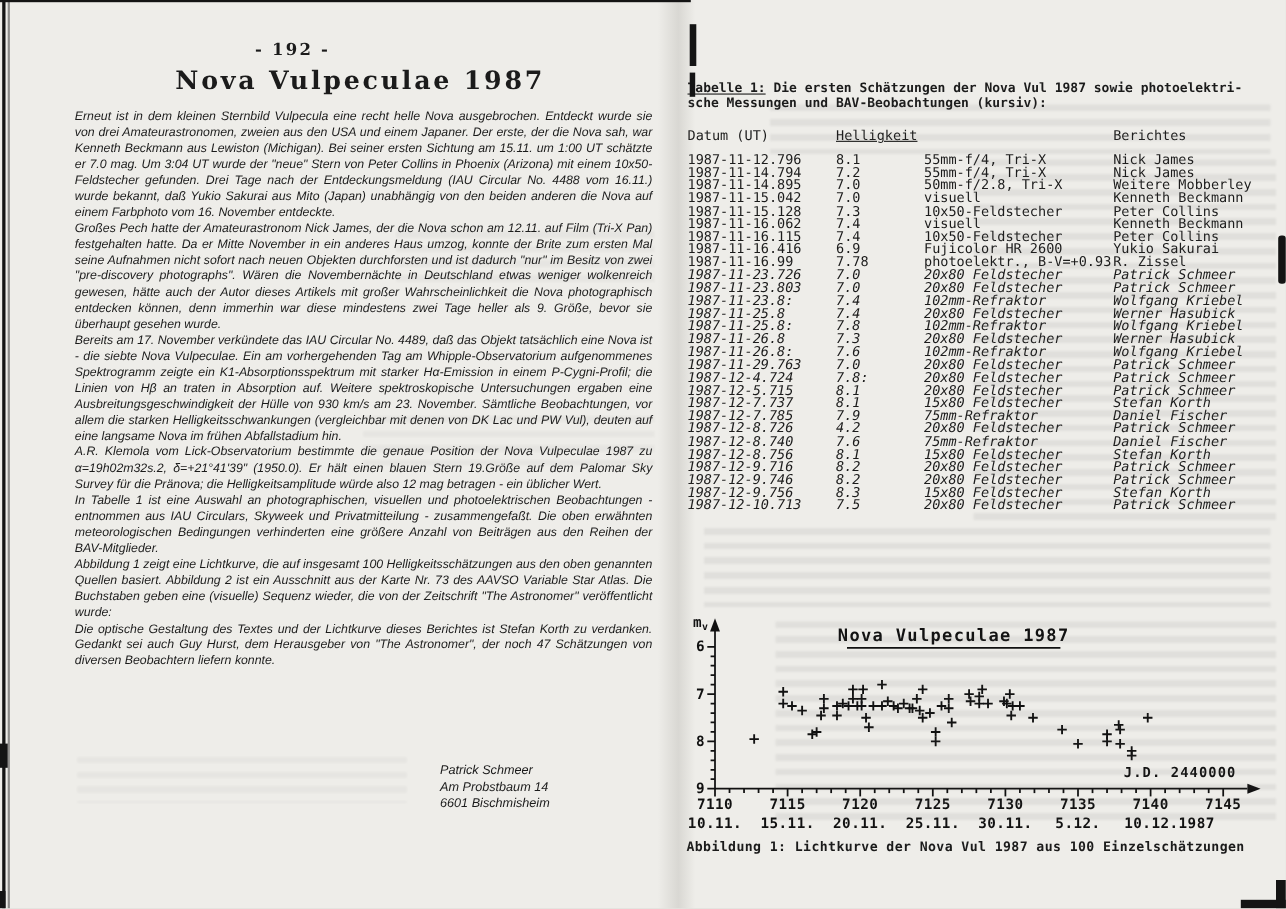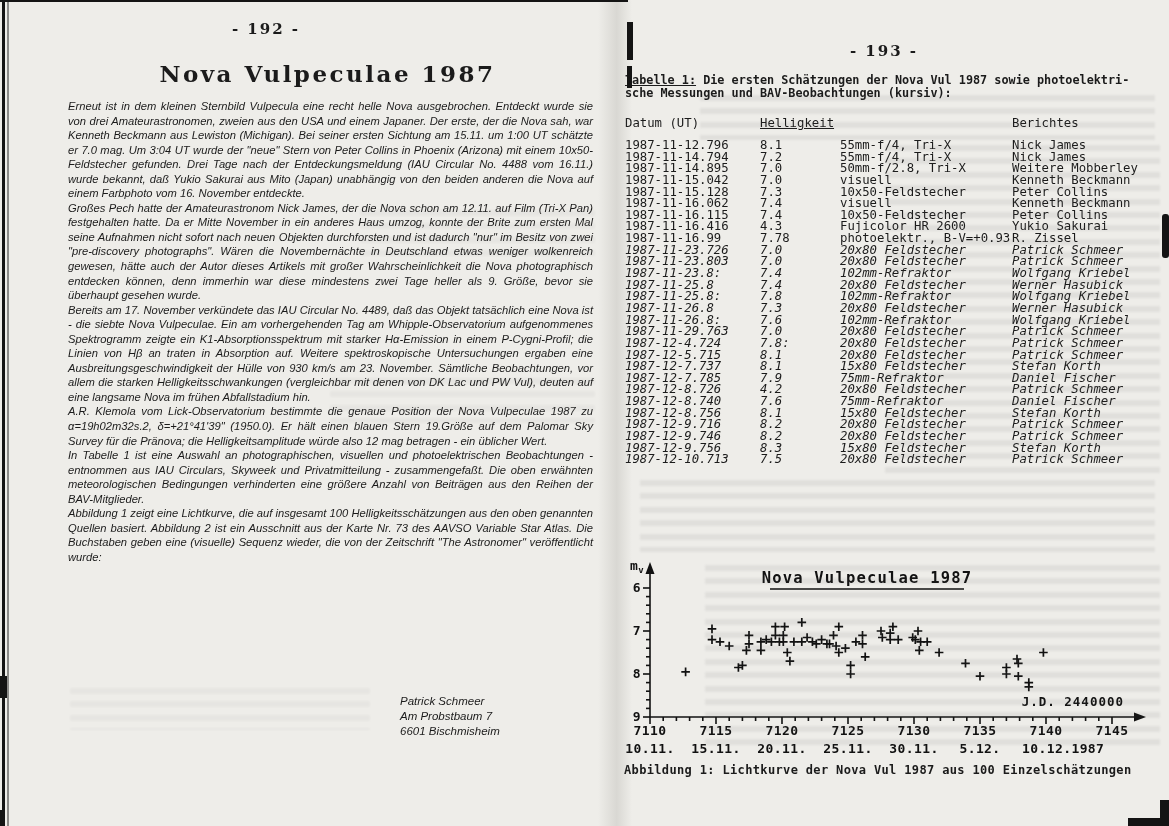--- a/index.html
+++ b/index.html
@@ -5,21 +5,21 @@
   html,body{margin:0;padding:0;background:#dededa;}
   #canvas{position:relative;width:1169px;height:826px;background:#eeede9;overflow:hidden;
           font-family:"Liberation Sans",sans-serif;color:#1b1b1b;}
   .page{position:absolute;top:0;height:826px;}
   #left-page{left:60px;width:545px;}
   #right-page{left:622px;width:547px;}
 
   
   .pagenum{position:absolute;font-family:"DejaVu Serif",serif;font-weight:bold;
            font-size:15px;letter-spacing:2px;text-align:center;}
-  #left-page .pagenum{top:20px;left:0;width:412px;}
+  #left-page .pagenum{top:36px;left:0;width:412px;}
   #right-page .pagenum{top:42px;left:0;width:524px;}
   .article-title{position:absolute;top:60px;left:0;width:535px;text-align:center;
       font-family:"DejaVu Serif",serif;font-weight:bold;font-size:23px;letter-spacing:2.5px;}
   .article-body{position:absolute;top:99px;left:8px;width:525px;
       font-size:11.2px;line-height:14.55px;text-align:justify;}
   .article-body p{margin:0;font-style:italic;}
   .signature{position:absolute;left:340px;top:694px;font-style:italic;
       font-size:11.5px;line-height:15px;}
 
   
@@ -62,30 +62,30 @@
   <div class="page" id="left-page">
     <div class="pagenum">- 192 -</div>
     <div class="article-title">Nova Vulpeculae 1987</div>
     <div class="article-body">
         <p>Erneut ist in dem kleinen Sternbild Vulpecula eine recht helle Nova ausgebrochen. Entdeckt wurde sie von drei Amateurastronomen, zweien aus den USA und einem Japaner. Der erste, der die Nova sah, war Kenneth Beckmann aus Lewiston (Michigan). Bei seiner ersten Sichtung am 15.11. um 1:00 UT schätzte er 7.0 mag. Um 3:04 UT wurde der "neue" Stern von Peter Collins in Phoenix (Arizona) mit einem 10x50-Feldstecher gefunden. Drei Tage nach der Entdeckungsmeldung (IAU Circular No. 4488 vom 16.11.) wurde bekannt, daß Yukio Sakurai aus Mito (Japan) unabhängig von den beiden anderen die Nova auf einem Farbphoto vom 16. November entdeckte.</p>
         <p>Großes Pech hatte der Amateurastronom Nick James, der die Nova schon am 12.11. auf Film (Tri-X Pan) festgehalten hatte. Da er Mitte November in ein anderes Haus umzog, konnte der Brite zum ersten Mal seine Aufnahmen nicht sofort nach neuen Objekten durchforsten und ist dadurch "nur" im Besitz von zwei "pre-discovery photographs". Wären die Novembernächte in Deutschland etwas weniger wolkenreich gewesen, hätte auch der Autor dieses Artikels mit großer Wahrscheinlichkeit die Nova photographisch entdecken können, denn immerhin war diese mindestens zwei Tage heller als 9. Größe, bevor sie überhaupt gesehen wurde.</p>
         <p>Bereits am 17. November verkündete das IAU Circular No. 4489, daß das Objekt tatsächlich eine Nova ist - die siebte Nova Vulpeculae. Ein am vorhergehenden Tag am Whipple-Observatorium aufgenommenes Spektrogramm zeigte ein K1-Absorptionsspektrum mit starker Hα-Emission in einem P-Cygni-Profil; die Linien von Hβ an traten in Absorption auf. Weitere spektroskopische Untersuchungen ergaben eine Ausbreitungsgeschwindigkeit der Hülle von 930 km/s am 23. November. Sämtliche Beobachtungen, vor allem die starken Helligkeitsschwankungen (vergleichbar mit denen von DK Lac und PW Vul), deuten auf eine langsame Nova im frühen Abfallstadium hin.</p>
         <p>A.R. Klemola vom Lick-Observatorium bestimmte die genaue Position der Nova Vulpeculae 1987 zu α=19h02m32s.2, δ=+21°41'39" (1950.0). Er hält einen blauen Stern 19.Größe auf dem Palomar Sky Survey für die Pränova; die Helligkeitsamplitude würde also 12 mag betragen - ein üblicher Wert.</p>
         <p>In Tabelle 1 ist eine Auswahl an photographischen, visuellen und photoelektrischen Beobachtungen - entnommen aus IAU Circulars, Skyweek und Privatmitteilung - zusammengefaßt. Die oben erwähnten meteorologischen Bedingungen verhinderten eine größere Anzahl von Beiträgen aus den Reihen der BAV-Mitglieder.</p>
         <p>Abbildung 1 zeigt eine Lichtkurve, die auf insgesamt 100 Helligkeitsschätzungen aus den oben genannten Quellen basiert. Abbildung 2 ist ein Ausschnitt aus der Karte Nr. 73 des AAVSO Variable Star Atlas. Die Buchstaben geben eine (visuelle) Sequenz wieder, die von der Zeitschrift "The Astronomer" veröffentlicht wurde:</p>
+        <p>Die optische Gestaltung des Textes und der Lichtkurve dieses Berichtes ist Stefan Korth zu verdanken. Gedankt sei auch Guy Hurst, dem Herausgeber von "The Astronomer", der noch 47 Schätzungen von diversen Beobachtern liefern konnte.</p>
       </div>
     <div class="signature">
         <div>Patrick Schmeer</div>
-        <div>Am Probstbaum 7</div>
+        <div>Am Probstbaum 14</div>
         <div>6601 Bischmisheim</div>
       </div>
   </div>
 
   <div class="page" id="right-page">
-    <div class="pagenum">- 193 -</div>
 
     <div class="tcaption mono">
       <span class="u">Tabelle 1:</span><span> Die ersten Schätzungen der Nova Vul 1987 sowie photoelektri-</span><br>
       <span>sche Messungen und BAV-Beobachtungen (kursiv):</span>
     </div>
 
     <div class="thead mono">
       <span class="h-date">Datum (UT)</span>
       <span class="h-mag">Helligkeit</span>
       <span class="h-obs">Berichtes</span>
@@ -129,21 +129,21 @@
           <span>Kenneth Beckmann</span>
         </div>
         <div class="trow">
           <span>1987-11-16.115</span>
           <span>7.4</span>
           <span>10x50-Feldstecher</span>
           <span>Peter Collins</span>
         </div>
         <div class="trow">
           <span>1987-11-16.416</span>
-          <span>4.3</span>
+          <span>6.9</span>
           <span>Fujicolor HR 2600</span>
           <span>Yukio Sakurai</span>
         </div>
         <div class="trow">
           <span>1987-11-16.99</span>
           <span>7.78</span>
           <span>photoelektr., B-V=+0.93</span>
           <span>R. Zissel</span>
         </div>
         <div class="trow it">

